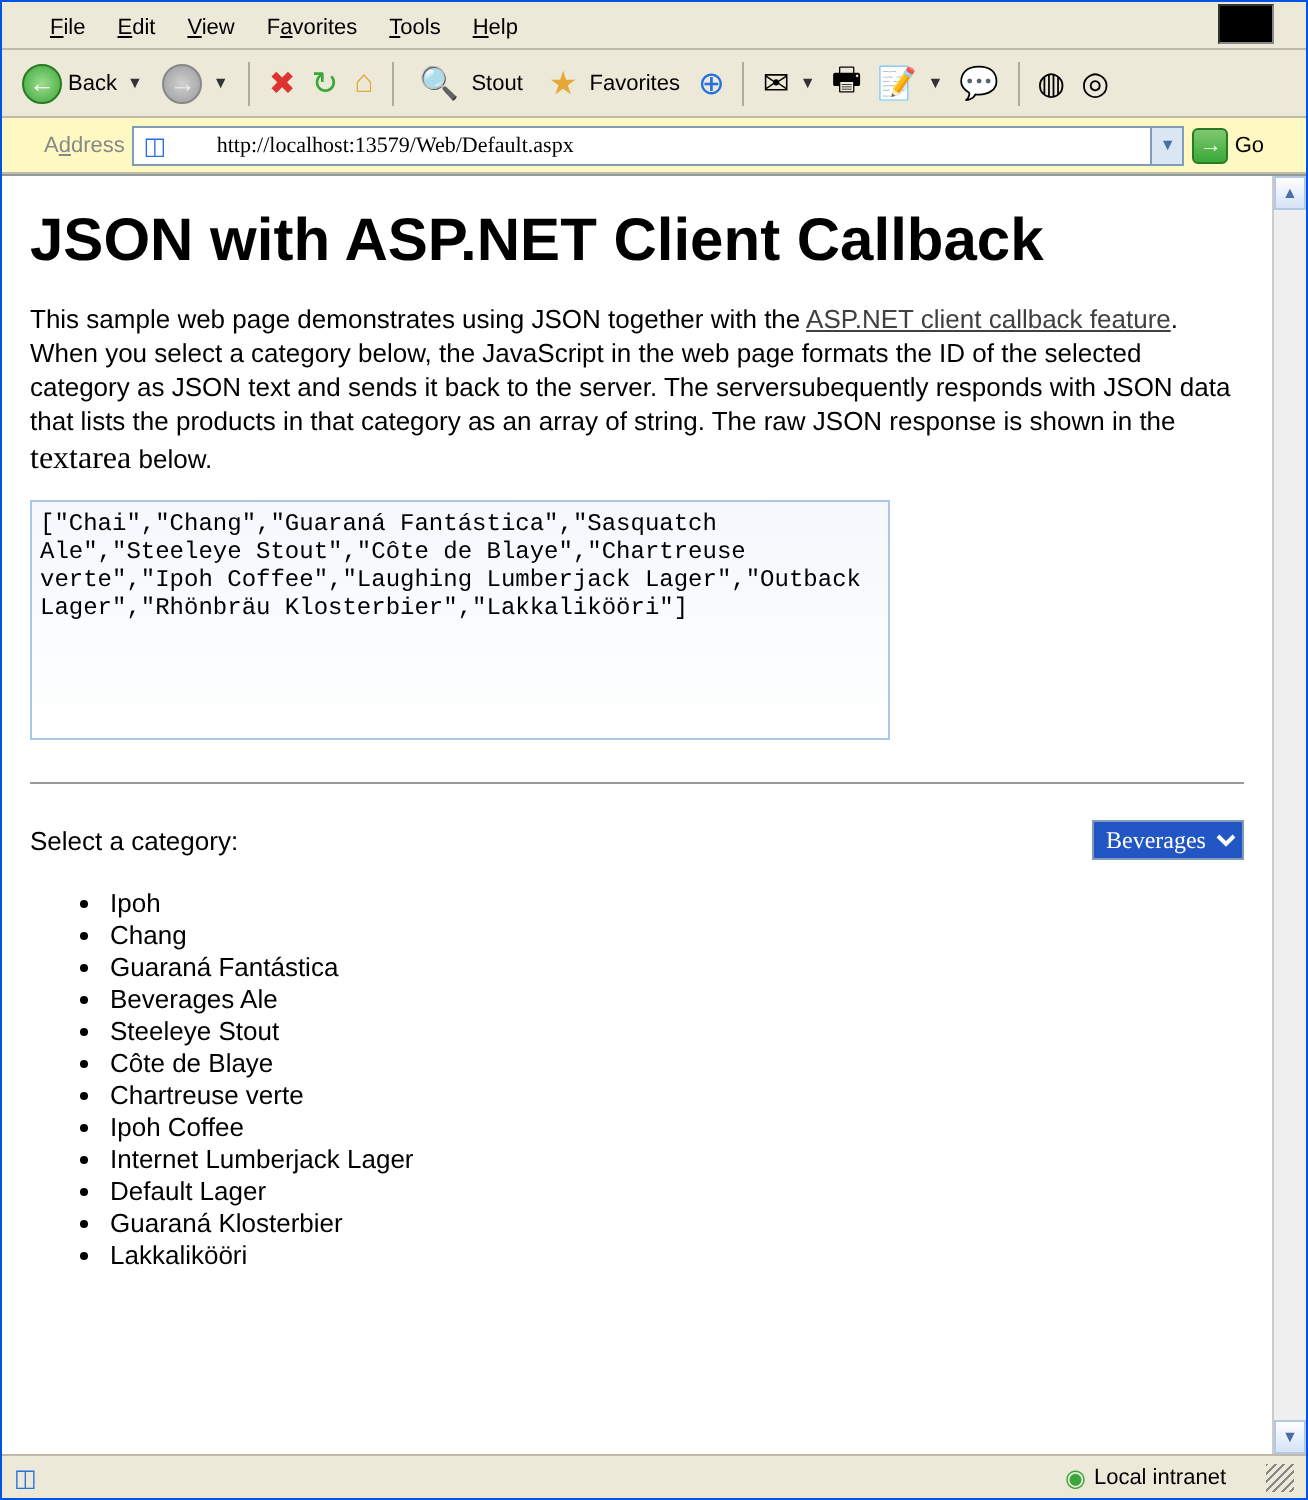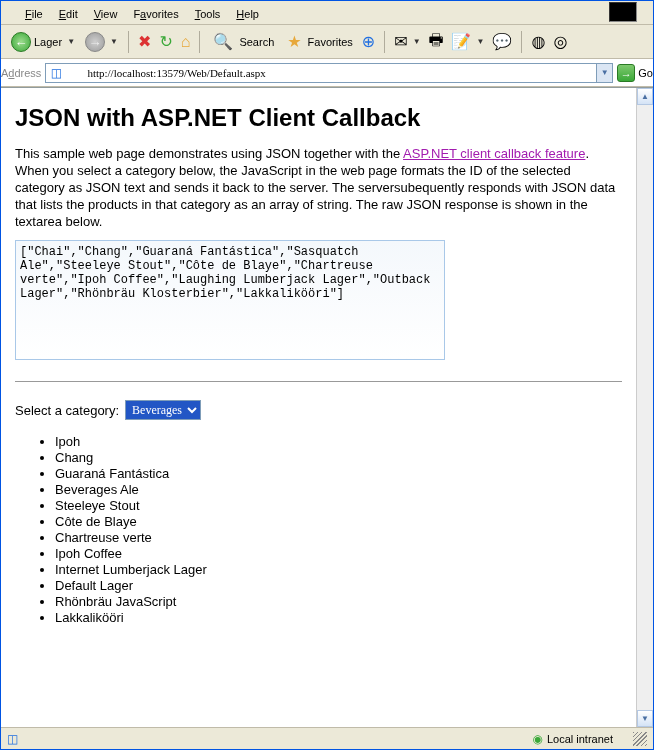--- a/index.html
+++ b/index.html
@@ -99,24 +99,24 @@
   .stop-ico { color:#d33; font-size:16px;}
   .refresh-ico { color:#3aa838; font-size:14px;}
   .home-ico { color:#e7a83a; font-size:14px;}
   .search-ico { color:#555; font-size:14px;}
   .fav-ico { color:#e7a83a; font-size:16px;}
   .media-ico { color:#2471e0; font-size:14px;}
   .sep { width:1px; height:22px; background:#b0ac9c; margin:0 4px;}
   .drop { font-size: 8px; color:#333; margin-left:2px;}
   .plain-ico { font-size:16px; padding:0 3px;}
   .addressbar {
-    background: #ffffff;
-    display: flex;
-    align-items: center;
-    padding: 3px 0;
+    background: #fef9c3;
+    display: flex;
+    align-items: center;
+    padding: 3px 21px;
     border-bottom: 1px solid #c0bba9;
     gap: 4px;
     height: 28px;
   }
   .addressbar .lbl { color: #888; }
   .addr-input-wrap {
     flex:1;
     display: flex;
     align-items: center;
     background: #fff;
@@ -152,37 +152,37 @@
     display:flex;
   }
   .content-scroll {
     flex:1;
     overflow:auto;
     padding:12px 14px;
     font: 13px Arial,sans-serif;
   }
   .content-scroll h1 {
     margin: 4px 0 14px 0;
-    font-size: 24px;
+    font-size: 30px;
     font-weight: bold;
     font-family: Arial,sans-serif;
   }
   .content-scroll p { line-height: 1.3; margin: 0 0 10px 0;}
-  .content-scroll a { color:#a21caf; text-decoration:underline;}
-  .content-scroll code { font-family: Liberation Sans, sans-serif; font-size:13px;}
+  .content-scroll a { color:#404040; text-decoration:underline;}
+  .content-scroll code { font-family: Liberation Serif, serif; font-size:16px;}
   .jsonbox {
     width: 430px; height: 120px;
     border:1px solid #a9c8e8;
     font: 12px "Courier New",monospace;
     padding:4px; resize:none;
     background: linear-gradient(to bottom, #f4f8fc, #fff);
     outline:none;
   }
   hr { border:none; border-top:1px solid #999; margin:18px 0;}
-  .sel-row { display:flex; align-items:center; gap:6px; margin:8px 0 14px 0;}
+  .sel-row { display:flex; align-items:center; gap:6px; margin:8px 0 14px 0;justify-content:space-between;}
   .cat-select {
     background:#2256c5; color:#fff; font:12px Tahoma;
     border:1px solid #7f9db9; padding:1px 2px;
   }
   .cat-select option { background:#fff; color:#000;}
   .prod-list { margin:4px 0; padding-left: 40px;}
   .prod-list li { margin:1px 0; font-size:13px;}
   .vscroll {
     width:17px;
     background:#eee;
@@ -233,35 +233,35 @@
     <span class="menu"><u>V</u>iew</span>
     <span class="menu">F<u>a</u>vorites</span>
     <span class="menu"><u>T</u>ools</span>
     <span class="menu"><u>H</u>elp</span>
     <span class="logo"></span>
   </div>
 
   <div class="toolbar">
     <span class="tbtn">
       <span class="ico back-ico">←</span>
-      <span>Lager</span>
+      <span>Back</span>
       <span class="drop">▼</span>
     </span>
     <span class="tbtn">
       <span class="ico fwd-ico">→</span>
       <span class="drop">▼</span>
     </span>
     <span class="sep"></span>
     <span class="tbtn plain-ico stop-ico">✖</span>
     <span class="tbtn plain-ico refresh-ico">↻</span>
     <span class="tbtn plain-ico home-ico">⌂</span>
     <span class="sep"></span>
     <span class="tbtn">
       <span class="plain-ico search-ico">🔍</span>
-      <span>Search</span>
+      <span>Stout</span>
     </span>
     <span class="tbtn">
       <span class="plain-ico fav-ico">★</span>
       <span>Favorites</span>
     </span>
     <span class="tbtn plain-ico media-ico">⊕</span>
     <span class="sep"></span>
     <span class="tbtn plain-ico">✉<span class="drop">▼</span></span>
     <span class="tbtn plain-ico">🖶</span>
     <span class="tbtn plain-ico">📝<span class="drop">▼</span></span>
@@ -302,21 +302,21 @@
           <li>Ipoh</li>
           <li>Chang</li>
           <li>Guaraná Fantástica</li>
           <li>Beverages Ale</li>
           <li>Steeleye Stout</li>
           <li>Côte de Blaye</li>
           <li>Chartreuse verte</li>
           <li>Ipoh Coffee</li>
           <li>Internet Lumberjack Lager</li>
           <li>Default Lager</li>
-          <li>Rhönbräu JavaScript</li>
+          <li>Guaraná Klosterbier</li>
           <li>Lakkalikööri</li>
         </ul>
     </div>
     <div class="vscroll">
       <div class="arrow">▲</div>
       <div class="track"></div>
       <div class="arrow">▼</div>
     </div>
   </div>
 

